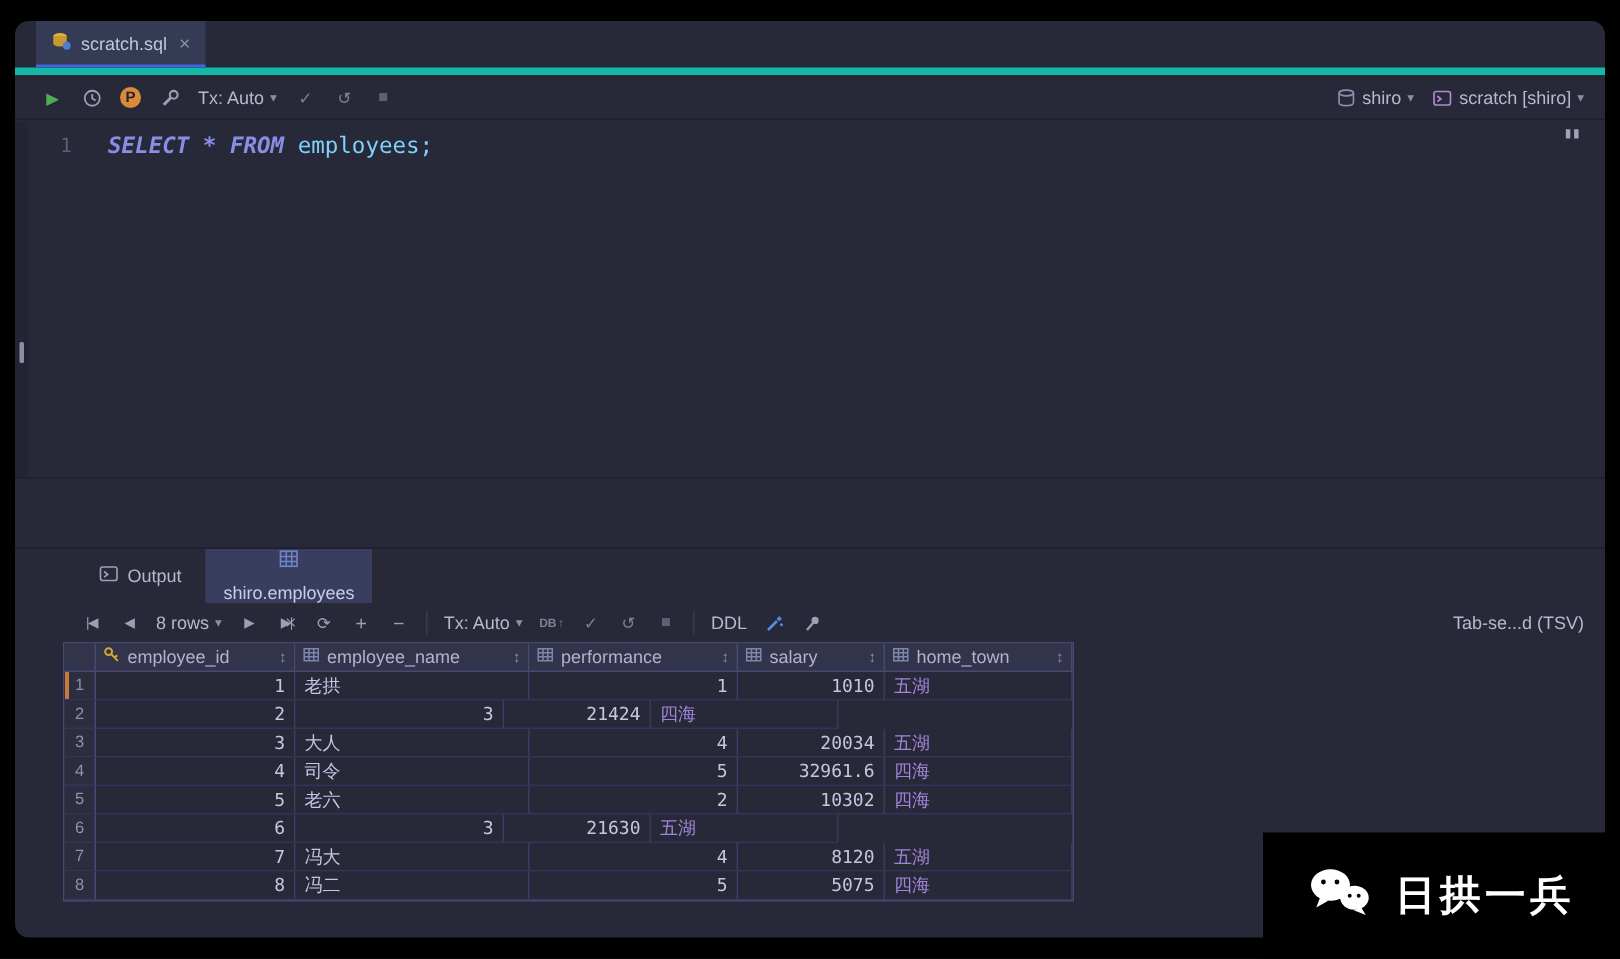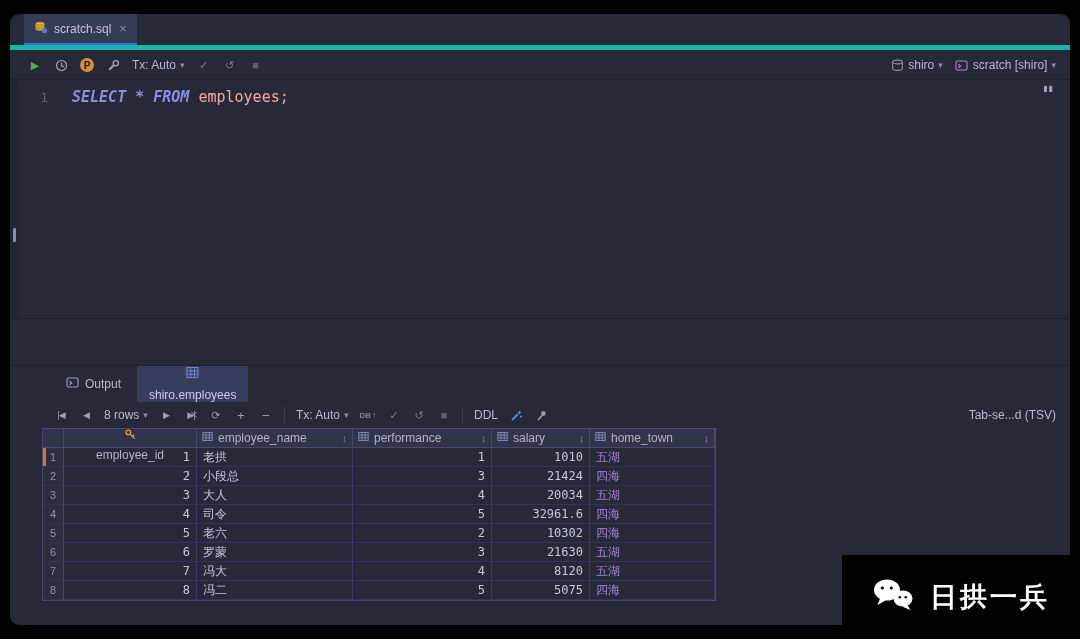--- a/index.html
+++ b/index.html
@@ -39,21 +39,21 @@
 
   
   .editor { position:absolute; left:0; top:67px; right:0; height:237px; }
   .left-stripe { position:absolute; left:0; top:0; width:9px; height:100%; background:#242534; }
   .stripe-tick { position:absolute; left:3px; top:147px; width:3px; height:14px; background:#8a8ea6; border-radius:1px; }
   .linenum { position:absolute; left:10px; top:9px; width:28px; text-align:right;
              color:#5b5f79; font-family:"DejaVu Sans Mono", monospace; font-size:13px; }
   .codeline { position:absolute; left:62px; top:6px;
               font-family:"DejaVu Sans Mono", monospace; font-size:15px; line-height:20px; white-space:pre; }
   .kw { color:#8a8de6; font-style:italic; font-weight:bold; }
-  .plain { color:#fca5a5; }
+  .plain { color:#7dd3fc; }
   .caret-marks { position:absolute; right:16px; top:3px; font-size:8px;
                  color:#a0a4b8; letter-spacing:1px; }
 
   .hline { position:absolute; left:0; right:0; height:1px; background:#1e1f2c; }
 
   
   .panel-tabs { position:absolute; left:0; top:352px; right:0; height:36px;
                 display:flex; align-items:stretch; padding-left:44px; gap:4px; }
   .ptab { display:flex; align-items:center; gap:6px; padding:0 12px;
           font-size:12px; color:#b6bacf; }
@@ -228,21 +228,21 @@
           <path d="M7 6.4 L3 11" stroke="#9aa0b8" stroke-width="1.5"></path>
         </svg>
     </span>
     <span class="spacer"></span>
     <span>Tab-se...d (TSV)</span>
   </div>
 
   <div class="grid">
     <div class="gr header">
       <div class="gutter-cell"></div>
-    <div class="th" style="width: 133px; flex-direction: column;">
+    <div class="th" style="width: 133px;">
           <span><svg width="11" height="11" viewBox="0 0 11 11">
               <circle cx="3.4" cy="3.4" r="2.3" fill="none" stroke="#d6a63c" stroke-width="1.3"></circle>
               <path d="M5.2 5.2 L9.6 9.6 M7.4 7.4 L9.2 5.8" stroke="#d6a63c" stroke-width="1.3" fill="none"></path>
             </svg></span>
           <span>employee_id</span>
           <span class="sort">↕</span>
         </div>
         <div class="th" style="width: 156px;">
           <span><svg width="11" height="11" viewBox="0 0 11 11">
               <rect x="0.8" y="1.5" width="9.4" height="8" fill="none" stroke="#7f86ac"></rect>
@@ -293,21 +293,20 @@
           <div class="gutter-cell current">1</div>
           <div class="td num" style="width: 133px;">1</div>
           <div class="td name" style="width: 156px;">老拱</div>
           <div class="td num" style="width: 139px;">1</div>
           <div class="td num" style="width: 98px;">1010</div>
           <div class="td town" style="width: 125px;">五湖</div>
         </div>
         <div class="gr">
           <div class="gutter-cell">2</div>
           <div class="td num" style="width: 133px;">2</div>
-          <div class="td name" style="width: 156px;">小段总</div>
           <div class="td num" style="width: 139px;">3</div>
           <div class="td num" style="width: 98px;">21424</div>
           <div class="td town" style="width: 125px;">四海</div>
         </div>
         <div class="gr">
           <div class="gutter-cell">3</div>
           <div class="td num" style="width: 133px;">3</div>
           <div class="td name" style="width: 156px;">大人</div>
           <div class="td num" style="width: 139px;">4</div>
           <div class="td num" style="width: 98px;">20034</div>
@@ -325,21 +324,20 @@
           <div class="gutter-cell">5</div>
           <div class="td num" style="width: 133px;">5</div>
           <div class="td name" style="width: 156px;">老六</div>
           <div class="td num" style="width: 139px;">2</div>
           <div class="td num" style="width: 98px;">10302</div>
           <div class="td town" style="width: 125px;">四海</div>
         </div>
         <div class="gr">
           <div class="gutter-cell">6</div>
           <div class="td num" style="width: 133px;">6</div>
-          <div class="td name" style="width: 156px;">罗蒙</div>
           <div class="td num" style="width: 139px;">3</div>
           <div class="td num" style="width: 98px;">21630</div>
           <div class="td town" style="width: 125px;">五湖</div>
         </div>
         <div class="gr">
           <div class="gutter-cell">7</div>
           <div class="td num" style="width: 133px;">7</div>
           <div class="td name" style="width: 156px;">冯大</div>
           <div class="td num" style="width: 139px;">4</div>
           <div class="td num" style="width: 98px;">8120</div>

